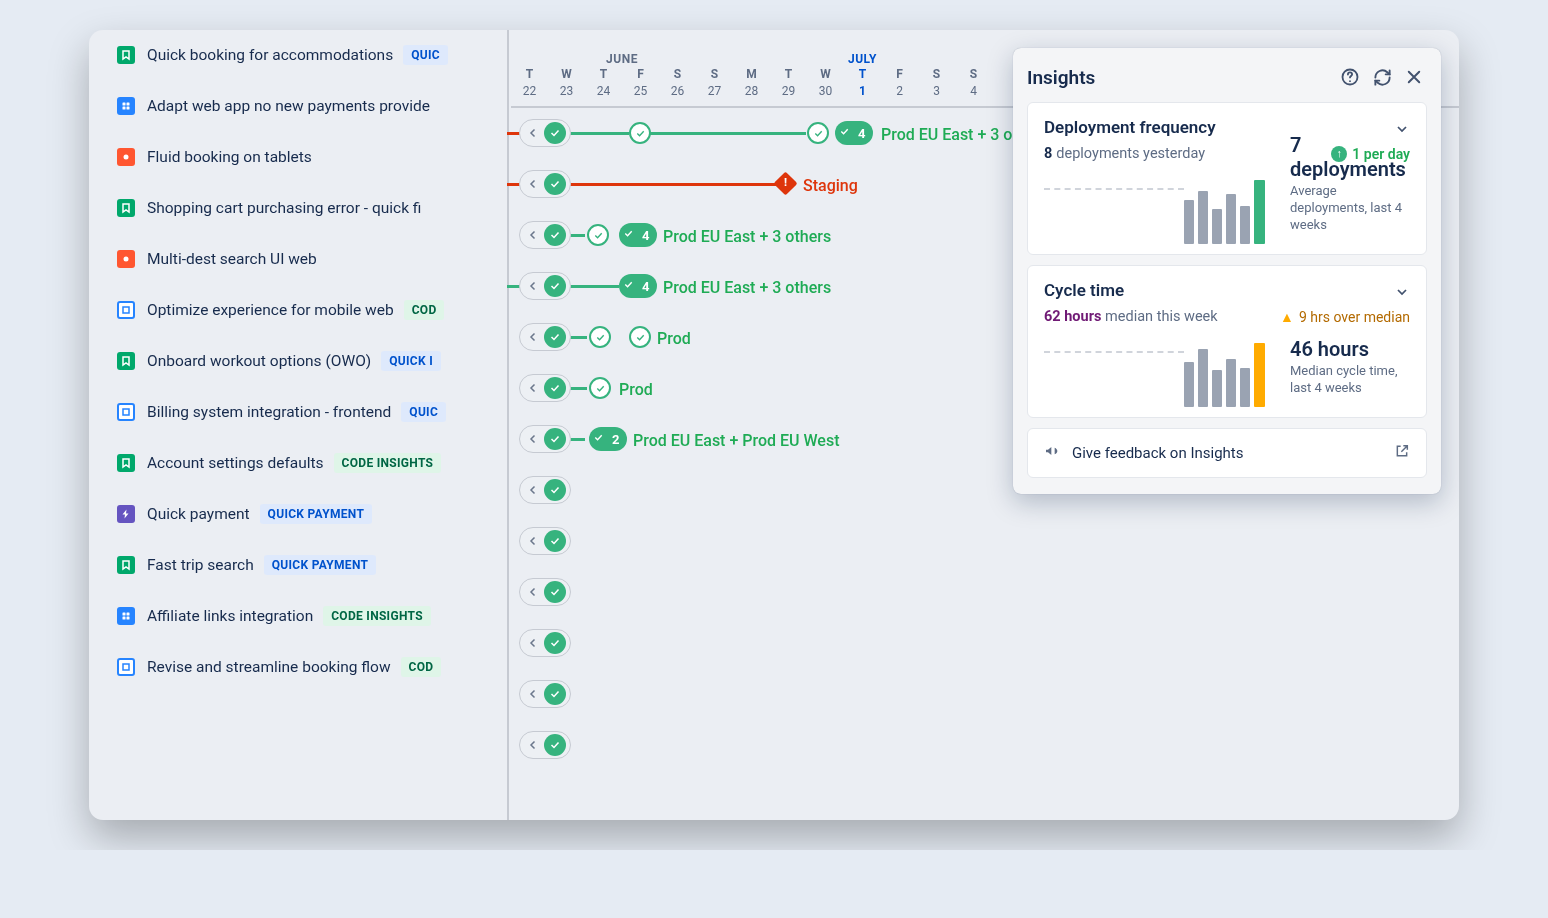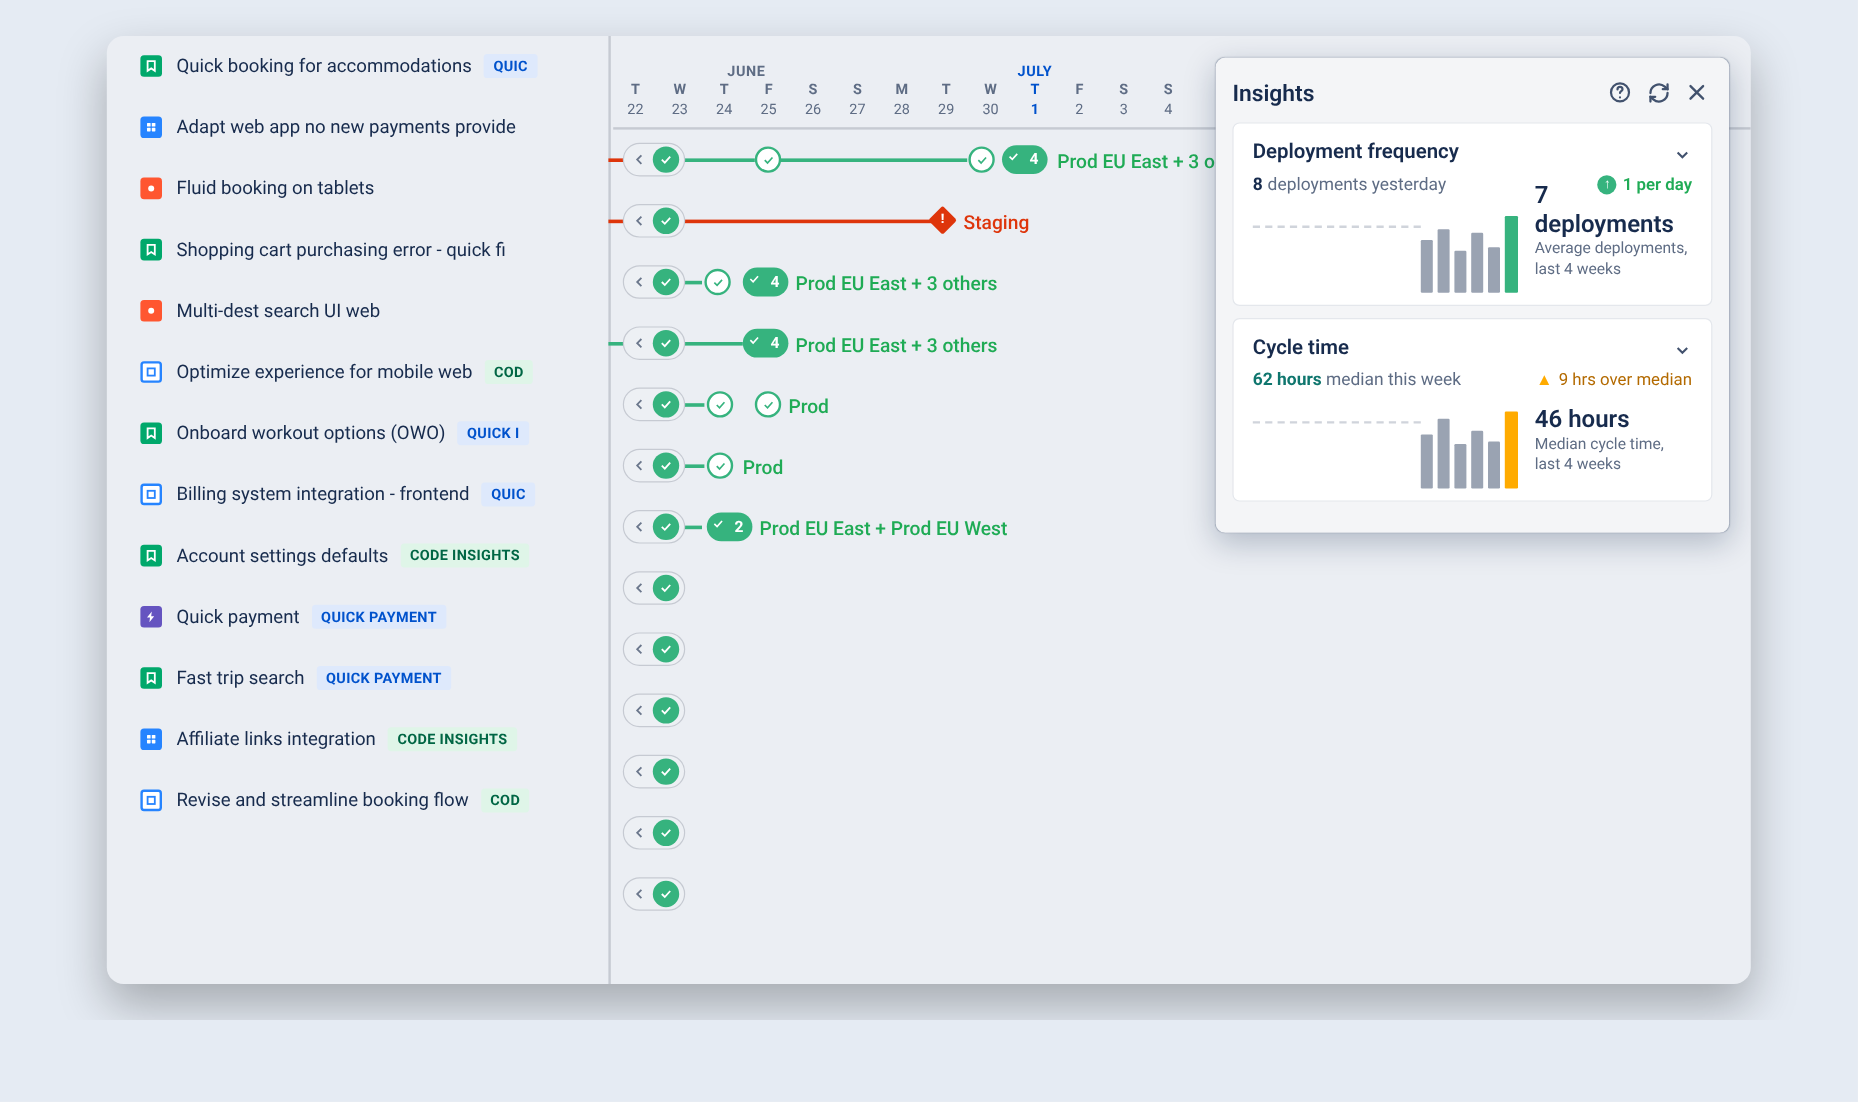--- a/index.html
+++ b/index.html
@@ -72,24 +72,24 @@
   .ins-title{font-size:19px;font-weight:600;color:var(--text);flex:1;}
   .ins-icn{width:26px;height:26px;display:flex;align-items:center;justify-content:center;color:#42526E;margin-left:6px;cursor:pointer;}
   .card{background:#fff;border-radius:6px;border:1px solid #E4E7EC;padding:14px 16px 10px;margin-bottom:10px;}
   .card-head{display:flex;align-items:flex-start;}
   .card-title{font-size:17px;font-weight:600;color:var(--text);flex:1;}
   .chev-dn{color:#42526E;margin-top:4px;}
   .card-sub{display:flex;align-items:center;margin-top:4px;font-size:14.5px;color:var(--muted);justify-content:space-between;}
   .card-sub b{color:var(--text);margin-right:4px;}
   .pill-up{color:var(--green);font-weight:600;font-size:14px;display:flex;align-items:center;}
   .pill-up .arr{width:16px;height:16px;border-radius:50%;background:var(--green-fill);color:#fff;display:flex;align-items:center;justify-content:center;margin-right:5px;font-size:11px;}
-  .sub-orange{color:#0f766e;font-weight:700;}
+  .sub-orange{color:#701a75;font-weight:700;}
   .warn{color:#B36A00;font-size:14px;display:flex;align-items:center;}
   .warn .tri{color:var(--orange);margin-right:5px;}
-  .sparkline{display:flex;align-items:flex-end;height:70px;margin-top:12px;position:relative;}
+  .sparkline{display:flex;align-items:flex-end;height:70px;margin-top:12px;position:relative;gap:11px;}
   .dash{position:absolute;left:0;top:14px;height:0;border-top:2px dashed #D0D4DB;width:140px;}
   .bars{display:flex;align-items:flex-end;gap:4px;margin-left:140px;}
   .bar{width:10px;background:var(--gray-bar);border-radius:1px;}
   .bar.hl-g{background:var(--green-fill);width:11px;}
   .bar.hl-o{background:var(--orange);width:11px;}
   .spark-txt{margin-left:14px;margin-bottom:10px;}
   .big{font-size:20px;font-weight:600;color:var(--text);}
   .small{font-size:13px;color:var(--muted);line-height:1.3;margin-top:2px;}
   .feedback{background:#fff;border-radius:6px;border:1px solid #E4E7EC;padding:14px 16px;display:flex;align-items:center;font-size:15px;color:var(--text);}
   .feedback .mega{margin-right:12px;color:#5E6C84;}
@@ -614,15 +614,25 @@
             <div class="bar hl-o" style="height: 64px;"></div>
           </div>
         <div class="spark-txt">
           <div class="big">46 hours</div>
           <div class="small">Median cycle time,
 last 4 weeks</div>
         </div>
       </div>
     </div>
 
+    <div class="feedback">
+      <span class="mega"><svg width="16" height="16" viewBox="0 0 24 24" fill="currentColor">
+            <path d="M3 10v4h3l5 4V6l-5 4H3zm13-3v10c2.5-1 4-3 4-5s-1.5-4-4-5z"></path>
+          </svg></span>
+      <span>Give feedback on Insights</span>
+      <span class="ext"><svg width="16" height="16" viewBox="0 0 24 24" fill="none" stroke="currentColor" stroke-width="2.2">
+            <path d="M14 4h6v6M20 4l-9 9"></path>
+            <path d="M19 14v5H5V5h5"></path>
+          </svg></span>
+    </div>
   </div>
 
 </div>
 
 </body></html>

